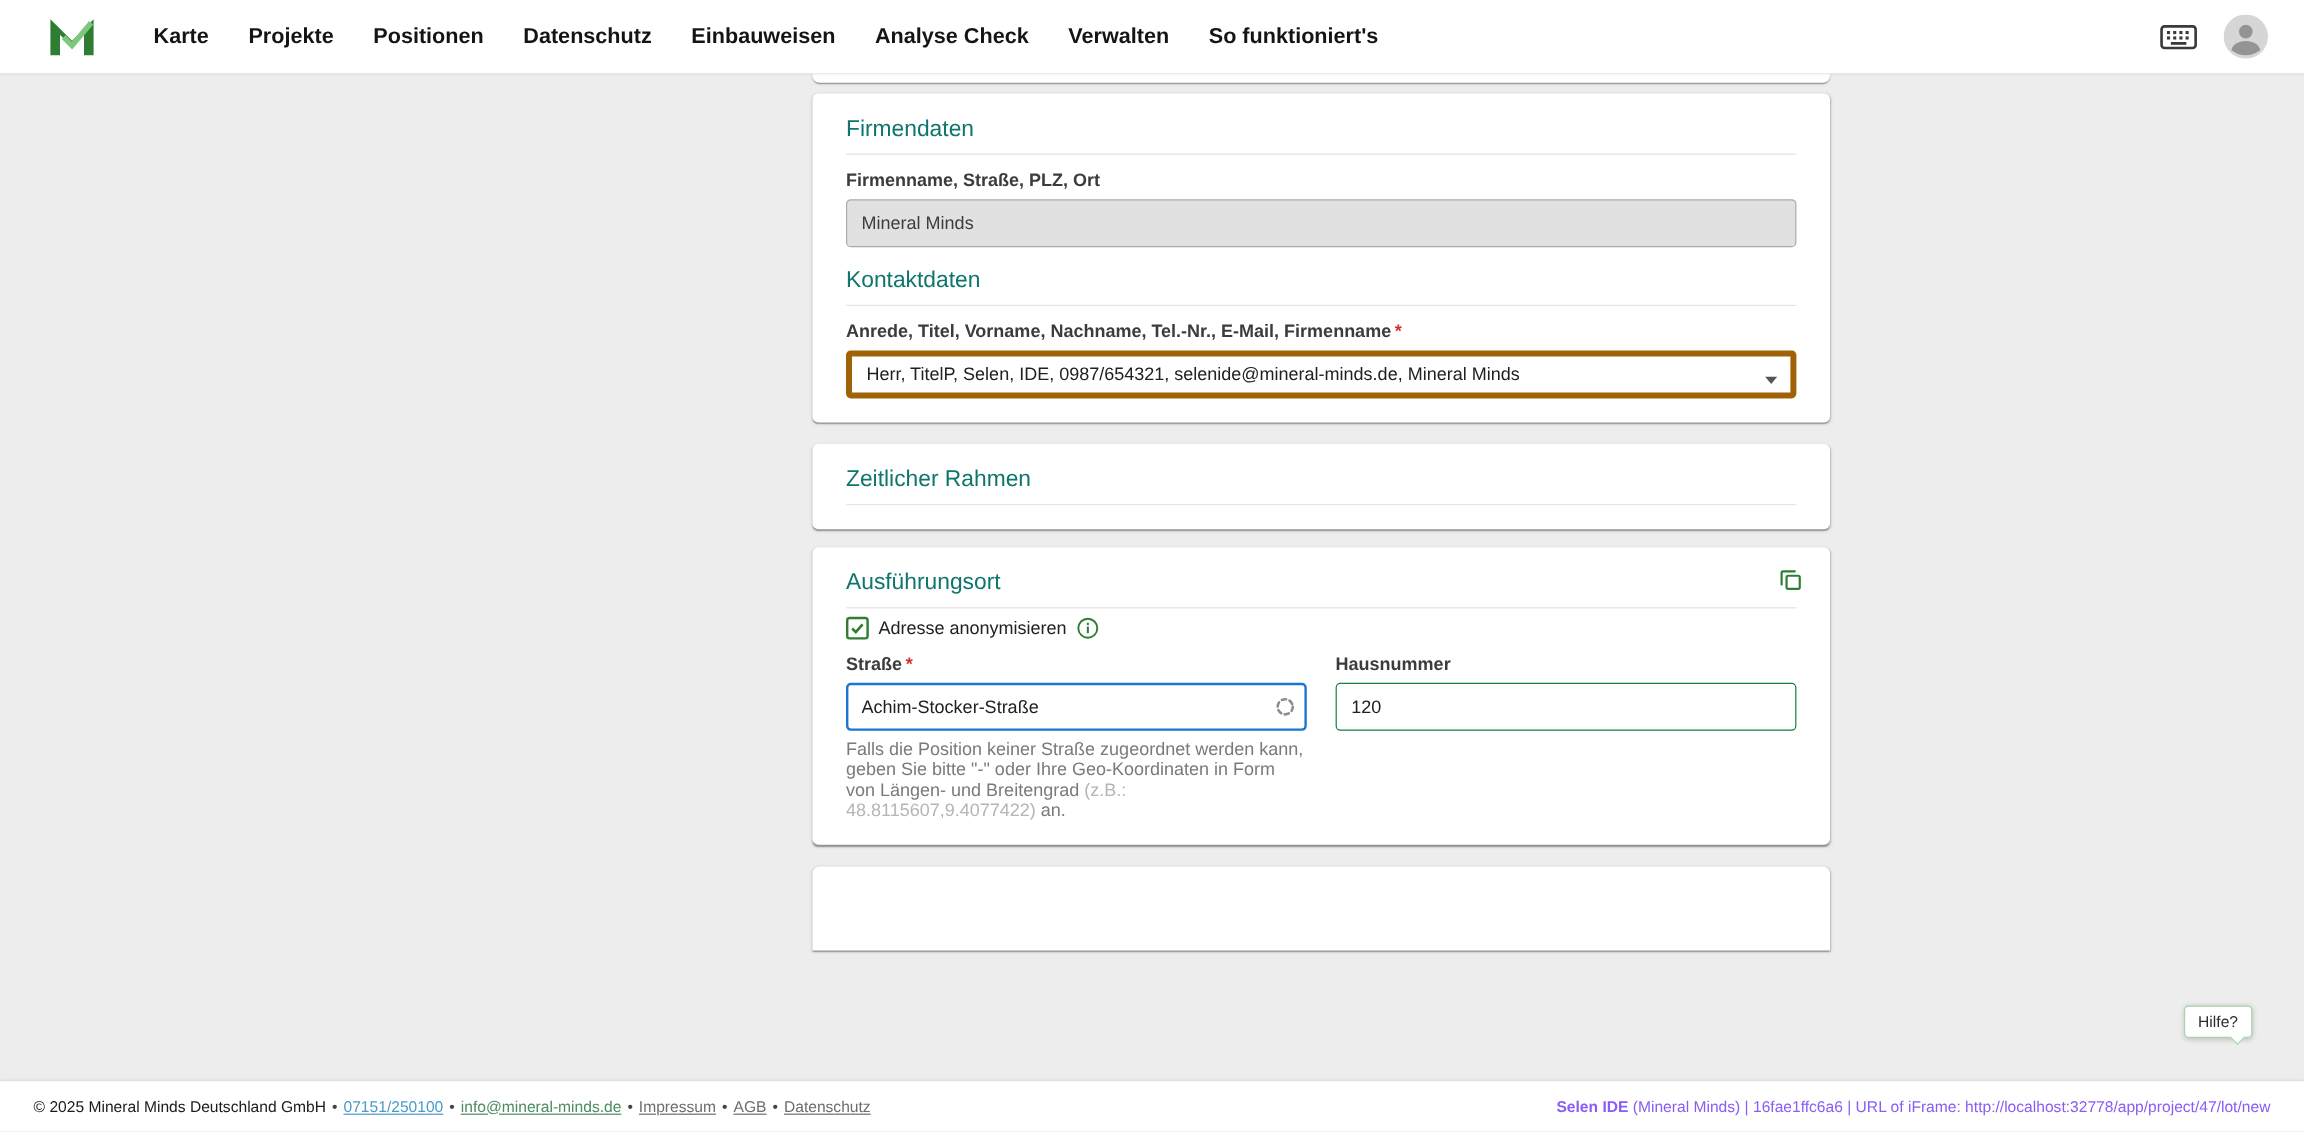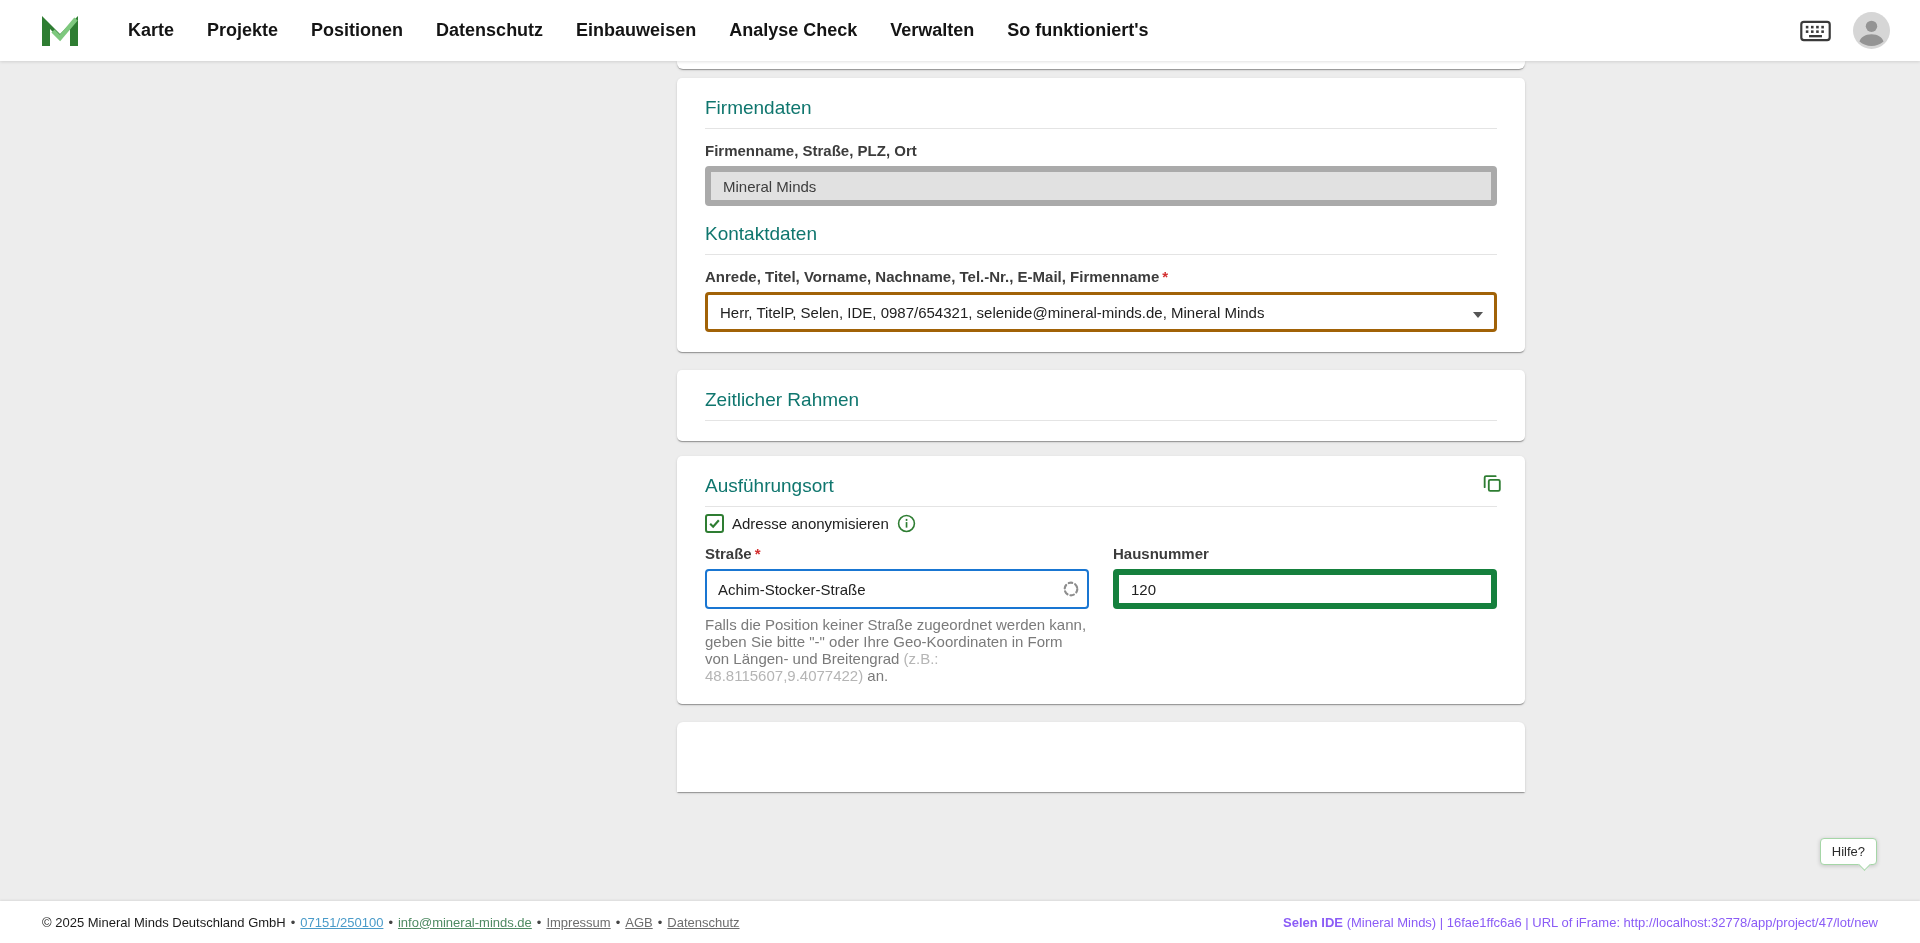--- a/index.html
+++ b/index.html
@@ -24,29 +24,29 @@
   .sliver-top { height:8px; border-radius:0 0 6px 6px; margin-bottom:9px; }
   .sliver-bottom { height:70px; border-radius:6px 6px 0 0; }
   .section-card { padding:18px 28px 20px; position:relative; }
   .mb18 { margin-bottom:18px; } .mb15 { margin-bottom:15px; }
 
   .card-title { font-size:19px; font-weight:400; color:#0f766e; line-height:23px; }
   .divider { border-top:1px solid #e4e4e4; margin-top:9px; }
   .field-label { margin-top:13px; font-size:15px; font-weight:700; color:#3c3c3c; line-height:18px; }
   .req { color:#d32f2f; margin-left:3px; font-weight:700; }
 
-  .text-input { display:block; margin-top:6px; width:100%; height:40px; border:6px solid #15803d;
+  .text-input { display:block; margin-top:6px; width:100%; height:40px; border:1px solid #15803d;
                 border-radius:4px; padding:0 12px; font-size:15px; color:#212121;
                 font-family:"Liberation Sans",sans-serif; background:#fff; outline:none; }
   .text-input:disabled { background:#e1e1e1; border-color:#aaa; color:#3d3d3d; }
   .input-wrap { position:relative; }
   .input-wrap .text-input { padding-right:34px; }
   .text-input.focused { border:2px solid #1976d2; padding:0 11px; padding-right:33px; }
 
-  .select { margin-top:6px; height:40px; border:3px solid #a16207; border-radius:4px;
+  .select { margin-top:6px; height:40px; border:5px solid #a16207; border-radius:4px;
             padding:0 34px 0 12px; font-size:15px; color:#212121; display:flex;
             align-items:center; position:relative; cursor:pointer; background:#fff; }
   .select-text { white-space:nowrap; overflow:hidden; text-overflow:ellipsis; }
   .caret { position:absolute; right:11px; top:17px; width:0; height:0;
            border-left:5px solid transparent; border-right:5px solid transparent;
            border-top:6px solid #555; }
 
   .grid2 { display:grid; grid-template-columns:1fr 1fr; column-gap:24px; margin-top:12px; }
 
   .check-row { display:flex; align-items:center; gap:8px; margin-top:7px; }
@@ -67,21 +67,21 @@
   .help-btn { position:absolute; right:43px; bottom:78px; z-index:9; background:#fff;
               border:1px solid #a5d6a7; border-radius:4px; padding:5px 11px; font-size:13px;
               color:#2b2b2b; cursor:pointer; box-shadow:0 1px 4px rgba(0,0,0,.18);
               font-family:"Liberation Sans",sans-serif; }
   .help-btn::after { content:""; position:absolute; right:7px; bottom:-5px; width:8px; height:8px;
               background:#fff; transform:rotate(45deg);
               border-right:1px solid #a5d6a7; border-bottom:1px solid #a5d6a7; }
 
   
   .footer { position:absolute; bottom:0; left:0; right:0; height:42px; background:#fff;
-            display:flex; align-items:center; padding:0 42px; font-size:13px; color:#1b1b1b;
+            display:flex; align-items:center; padding:0 28px; font-size:13px; color:#1b1b1b;
             box-shadow:0 -1px 2px rgba(0,0,0,.08); z-index:6; }
   .footer .sep { margin:0 5px; color:#444; }
   .flink { text-decoration:underline; cursor:pointer; }
   .flink.phone { color:#4a9bc9; }
   .flink.mail { color:#4e8a62; }
   .flink.gray { color:#6d6d6d; }
   .footer-right { margin-left:auto; white-space:nowrap; color:#8b5cf6; }
   .footer-right b { font-weight:700; }
 </style>
 </head>

